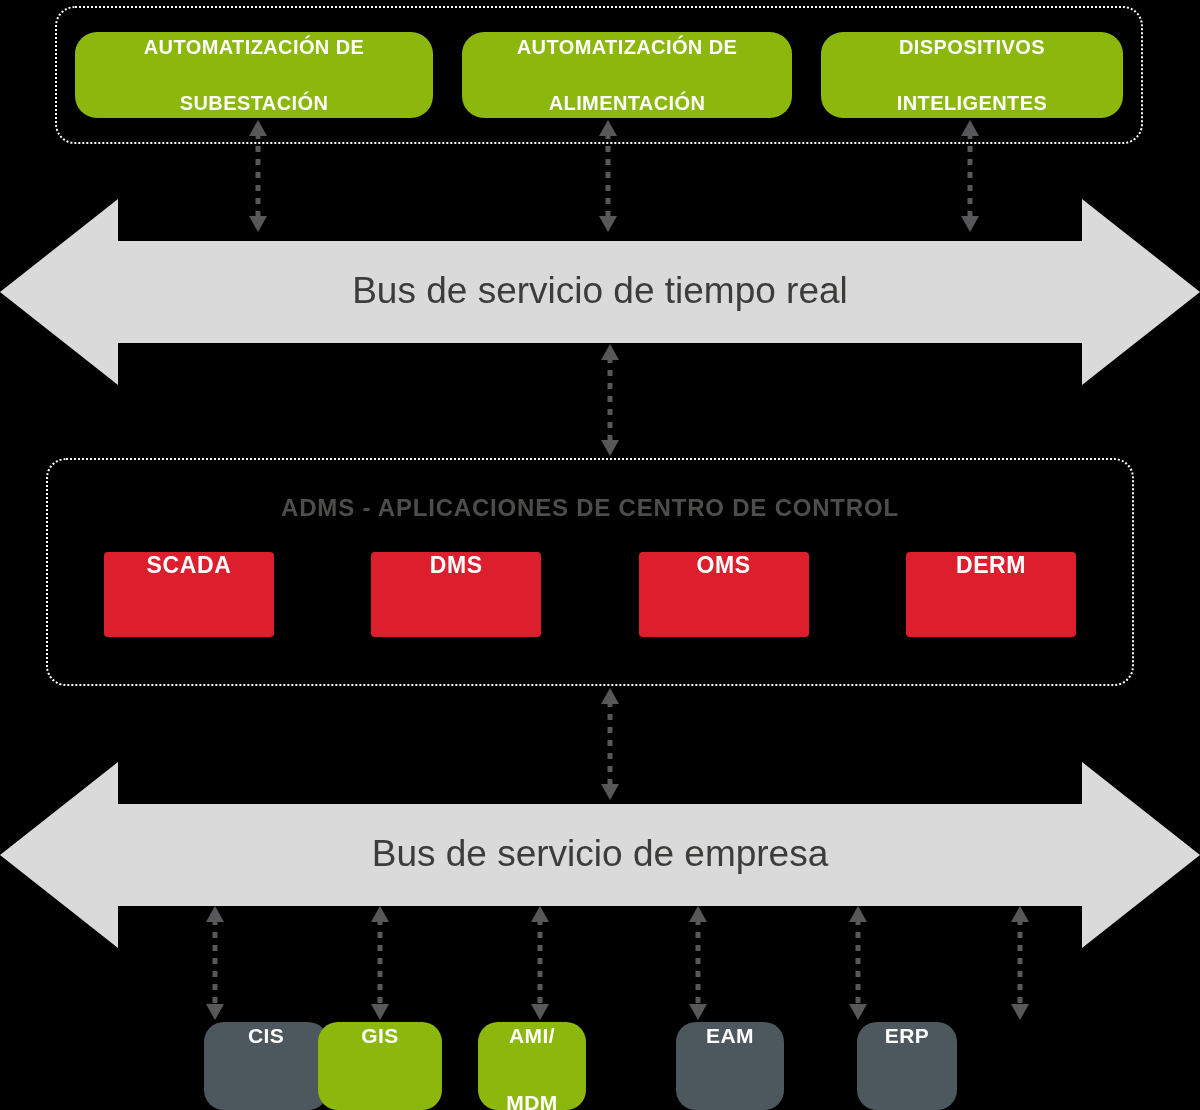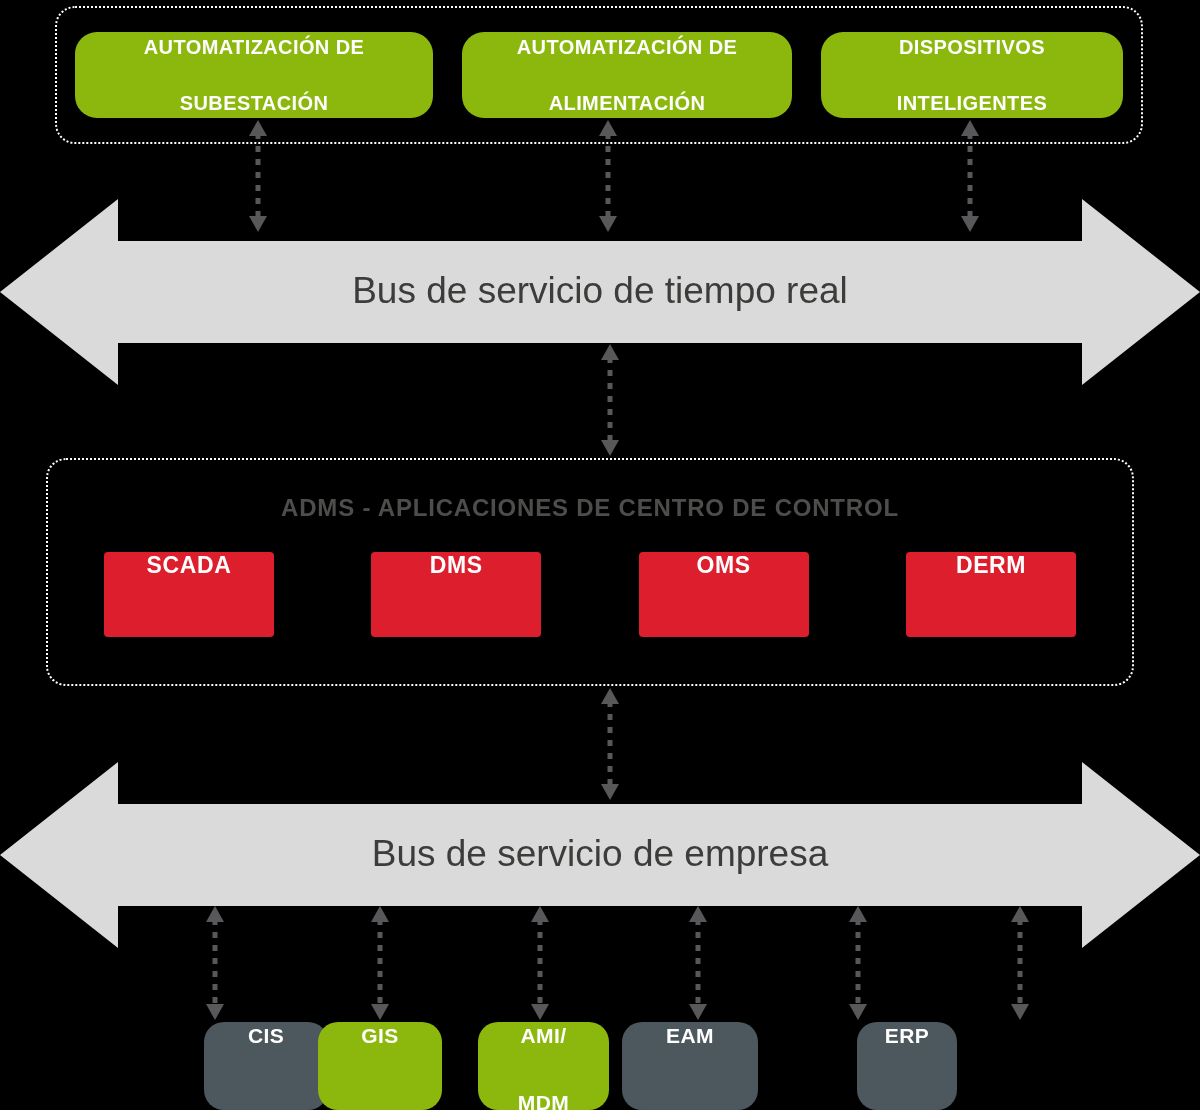--- a/index.html
+++ b/index.html
@@ -227,25 +227,25 @@
     </div>
 
   <div class="pill dark sys-pill" style="left:168px; width:124px;margin-left:36px;">
     <span class="ln">CIS</span>
     <span class="ln"></span>
   </div>
   <div class="pill green sys-pill" style="left:318px; width:124px;">
     <span class="ln">GIS</span>
     <span class="ln"></span>
   </div>
-  <div class="pill green sys-pill" style="left:478px; width:131px;gap:40px;">
+  <div class="pill green sys-pill" style="left:478px; width:108px;gap:40px;">
     <span class="ln">AMI/</span>
     <span class="ln">MDM</span>
   </div>
-  <div class="pill dark sys-pill" style="left:622px; width:136px;">
+  <div class="pill dark sys-pill" style="left:676px; width:108px;">
     <span class="ln">EAM</span>
     <span class="ln"></span>
   </div>
   <div class="pill dark sys-pill" style="left:837px; width:100px;margin-left:20px;">
     <span class="ln">ERP</span>
     <span class="ln"></span>
   </div>
 
 </div>
 

